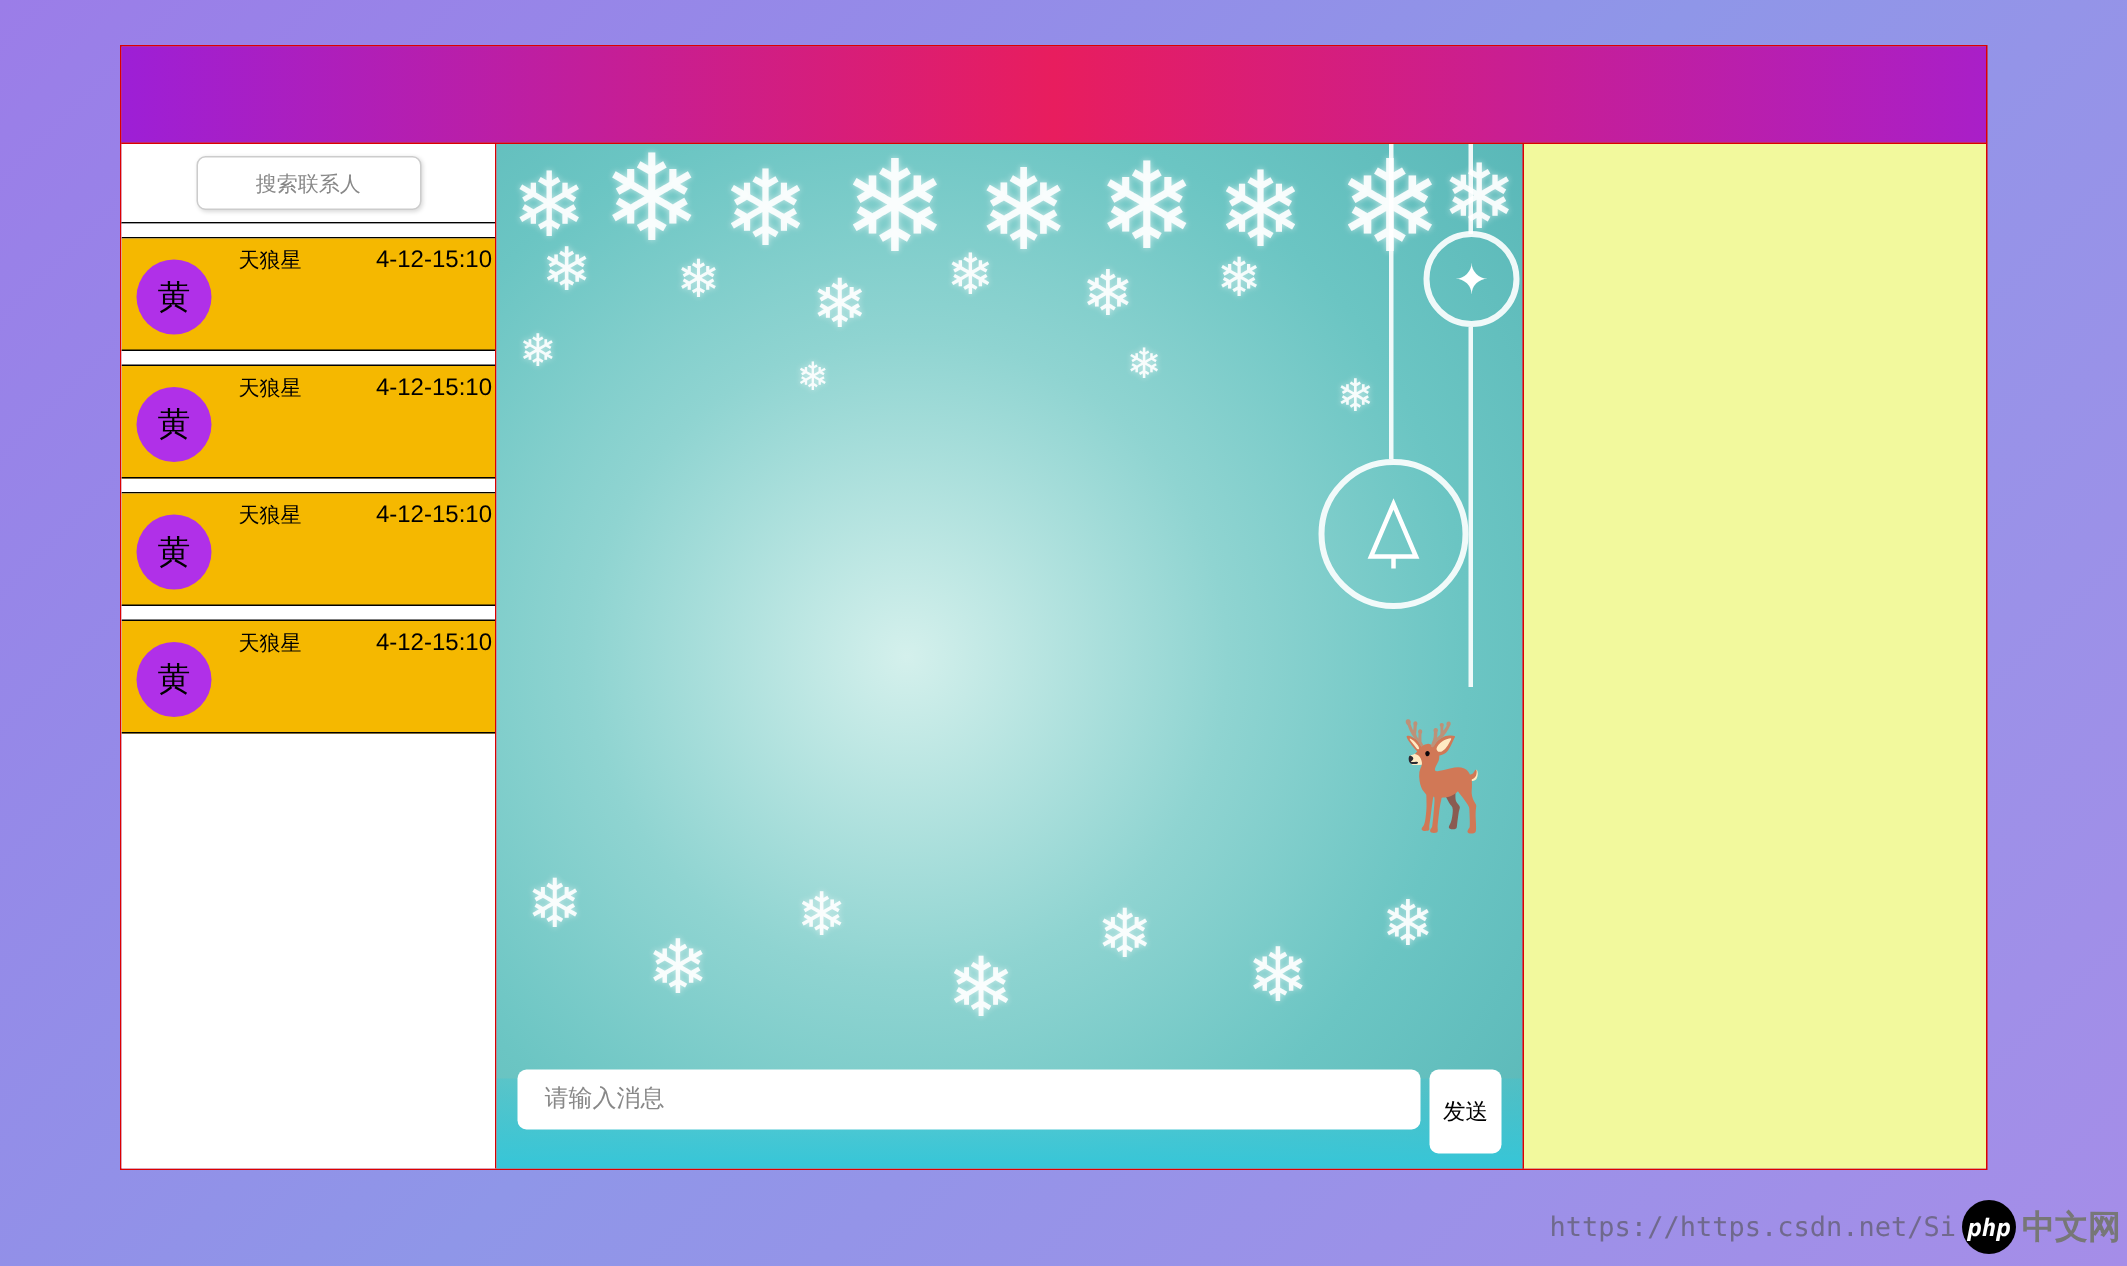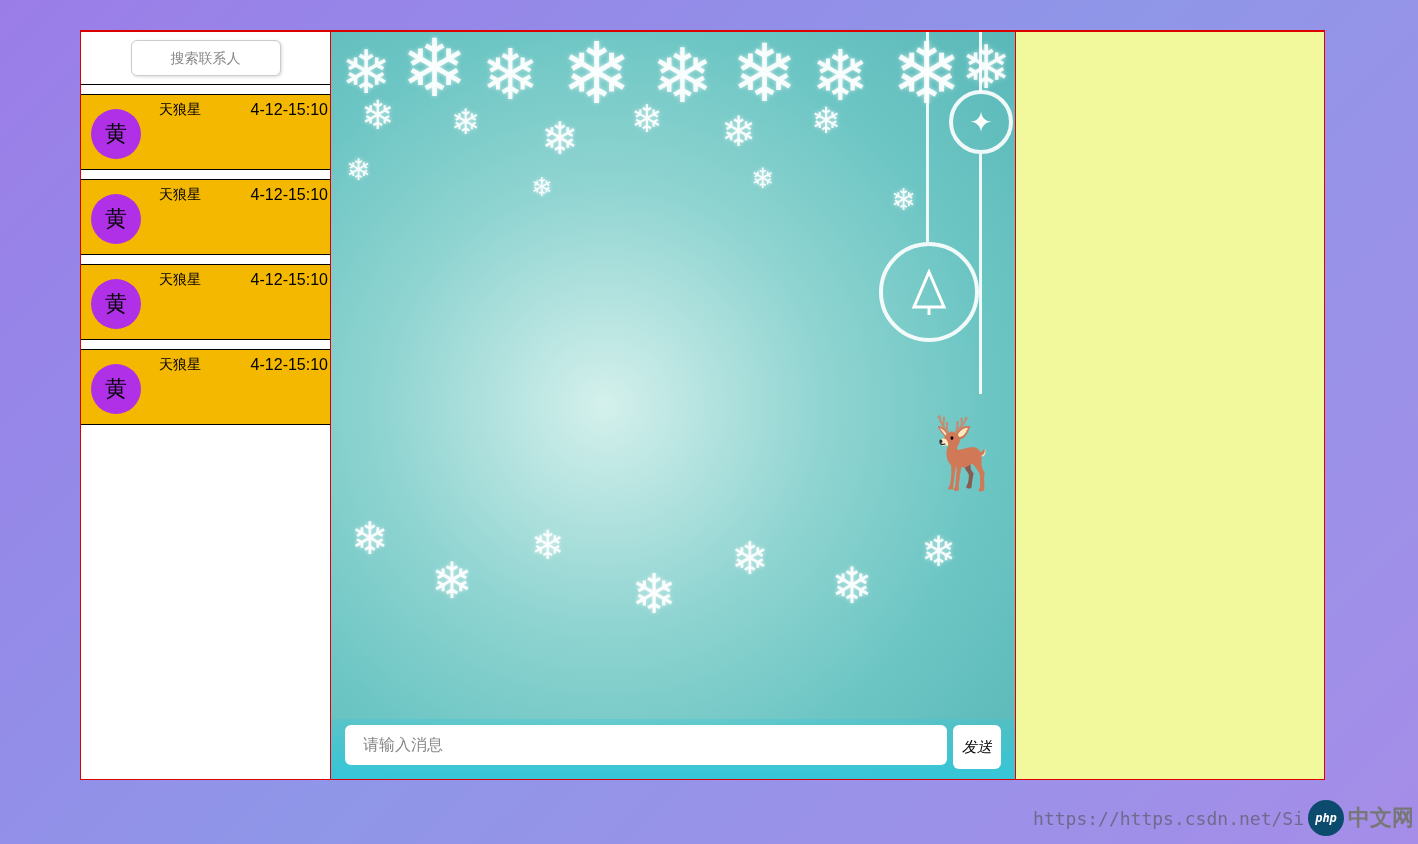--- a/index.html
+++ b/index.html
@@ -16,21 +16,21 @@
       overflow: hidden;
     }
     .app-container {
       position: absolute;
       top: 30px;
       left: 80px;
       width: 1245px;
       height: 750px;
       border: 1px solid #d00;
       display: flex;
-      flex-direction: row;
+      flex-direction: column;
     }
     .header {
       height: 64px;
       background: linear-gradient(90deg, #9d1fd6 0%, #e81d5e 50%, #a91fc8 100%);
     }
     .main-area {
       flex: 1;
       display: flex;
       border-top: 1px solid #d00;
     }
@@ -133,27 +133,26 @@
       border-radius: 6px;
       border: none;
       padding: 0 18px;
       font-size: 16px;
       color: #888;
       outline: none;
     }
     .msg-input::placeholder { color: #888; }
     .send-btn {
       width: 48px;
-      height: 44px;
+      height: 56px;
       background: #fff;
       border: none;
       border-radius: 6px;
       font-size: 15px;
       cursor: pointer;
-      font-style: italic;
     }
     .bottom-band {
       position: absolute;
       bottom: 0;
       left: 0;
       right: 0;
       height: 60px;
       background: linear-gradient(180deg, rgba(54,198,216,0.3) 0%, #36c6d8 100%);
       z-index: 0;
     }
@@ -193,23 +192,23 @@
       align-items:center;
       gap:4px;
     }
     .php-badge {
       display:inline-flex;
       align-items:center;
       justify-content:center;
       width:36px;
       height:36px;
       border-radius:50%;
-      background:#0c4a6e;
+      background:#000000;
       color:#fff;
-      font-size:12px;
+      font-size:16px;
       font-style:italic;
       font-weight:bold;
     }
     .cn-text { color:#777; font-size:22px; font-weight:bold;}
   </style>
 </head>
 <body>
 
 <div class="app-container">
   <div class="header"></div>

